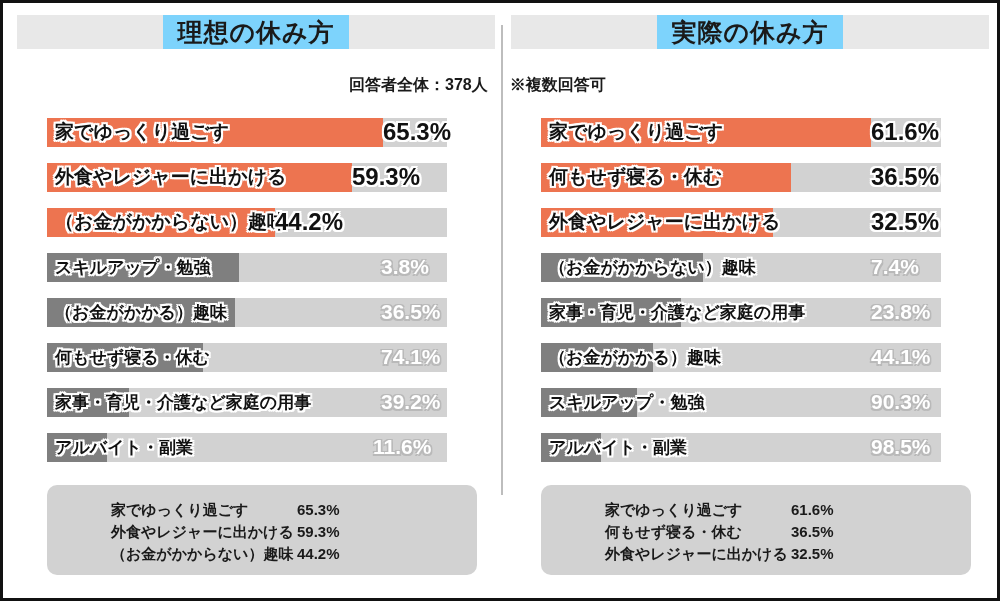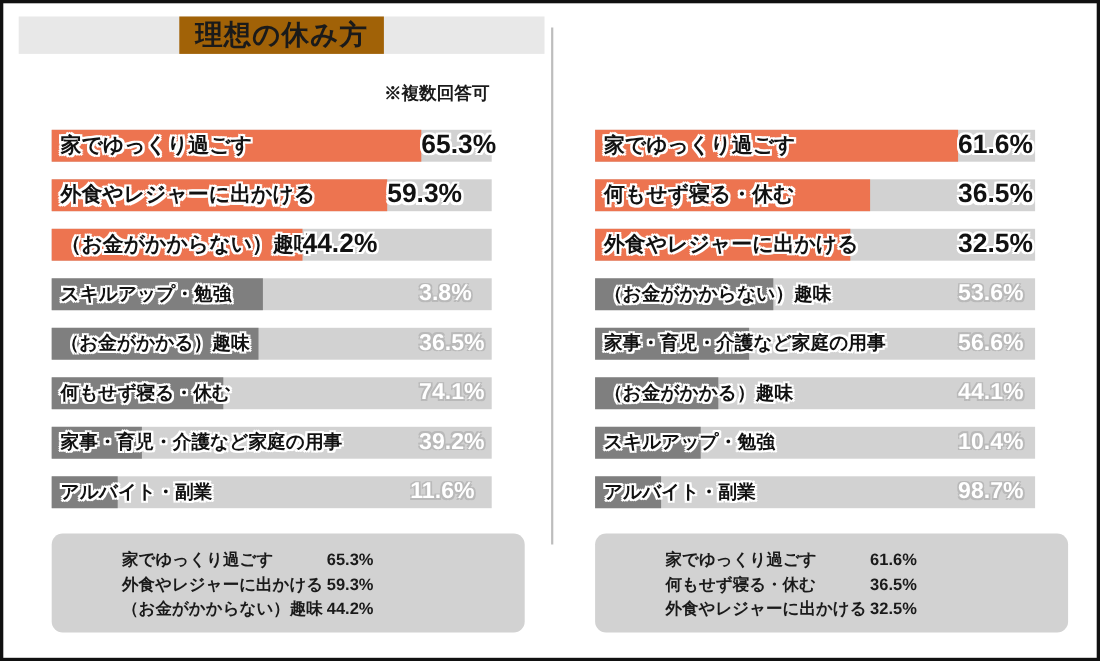--- a/index.html
+++ b/index.html
@@ -42,21 +42,21 @@
     background: #e8e8e8;
     display: flex;
     align-items: center;
     justify-content: center;
   }
   .panel-title {
     font-size: 25px;
     font-weight: bold;
     letter-spacing: 1px;
     color: #1a1a1a;
-    background: #a16207;
+    background: #7dd3fc;
     padding: 0 14px;
     line-height: 34px;
     white-space: nowrap;
   }
   .meta-row {
     position: absolute;
     left: 346px;
     top: 72px;
     display: flex;
     align-items: baseline;
@@ -158,20 +158,21 @@
     width: 100px;
     text-align: left;
   }
 </style>
 </head>
 <body>
 
 <div class="frame">
 
   <div class="meta-row">
+    <span>回答者全体：378人</span>
     <span class="meta-note">※複数回答可</span>
   </div>
 
   <div class="divider"></div>
 
   <div class="panel panel-left">
     <div class="panel-title-bar">
       <span class="panel-title">理想の休み方</span>
     </div>
     <div class="bars">
@@ -244,20 +245,23 @@
         <span class="summary-val">59.3%</span>
       </div>
       <div class="summary-row">
         <span class="summary-name">（お金がかからない）趣味</span>
         <span class="summary-val">44.2%</span>
       </div>
     </div>
   </div>
 
   <div class="panel panel-right">
+    <div class="panel-title-bar">
+      <span class="panel-title">実際の休み方</span>
+    </div>
     <div class="bars">
 
       <div class="bar-row hi">
         <div class="bar-track" style="width:400px"></div>
         <div class="bar-fill hi" style="width:330px"></div>
         <span class="bar-label">家でゆっくり過ごす</span>
         <span class="bar-value" style="left:330px">61.6%</span>
       </div>
 
       <div class="bar-row hi">
@@ -271,49 +275,49 @@
         <div class="bar-track" style="width:400px"></div>
         <div class="bar-fill hi" style="width:232px"></div>
         <span class="bar-label">外食やレジャーに出かける</span>
         <span class="bar-value" style="left:330px">32.5%</span>
       </div>
 
       <div class="bar-row lo">
         <div class="bar-track" style="width:400px"></div>
         <div class="bar-fill lo" style="width:162px"></div>
         <span class="bar-label">（お金がかからない）趣味</span>
-        <span class="bar-value" style="left:330px">53.6%</span>
+        <span class="bar-value" style="left:330px">7.4%</span>
       </div>
 
       <div class="bar-row lo">
         <div class="bar-track" style="width:400px"></div>
         <div class="bar-fill lo" style="width:140px"></div>
         <span class="bar-label">家事・育児・介護など家庭の用事</span>
-        <span class="bar-value" style="left:330px">56.6%</span>
+        <span class="bar-value" style="left:330px">23.8%</span>
       </div>
 
       <div class="bar-row lo">
         <div class="bar-track" style="width:400px"></div>
         <div class="bar-fill lo" style="width:112px"></div>
         <span class="bar-label">（お金がかかる）趣味</span>
         <span class="bar-value" style="left:330px">44.1%</span>
       </div>
 
       <div class="bar-row lo">
         <div class="bar-track" style="width:400px"></div>
         <div class="bar-fill lo" style="width:96px"></div>
         <span class="bar-label">スキルアップ・勉強</span>
-        <span class="bar-value" style="left:330px">10.4%</span>
+        <span class="bar-value" style="left:330px">90.3%</span>
       </div>
 
       <div class="bar-row lo">
         <div class="bar-track" style="width:400px"></div>
         <div class="bar-fill lo" style="width:60px"></div>
         <span class="bar-label">アルバイト・副業</span>
-        <span class="bar-value" style="left:330px">98.7%</span>
+        <span class="bar-value" style="left:330px">98.5%</span>
       </div>
 
     </div>
 
     <div class="summary">
       <div class="summary-row">
         <span class="summary-name">家でゆっくり過ごす</span>
         <span class="summary-val">61.6%</span>
       </div>
       <div class="summary-row">

